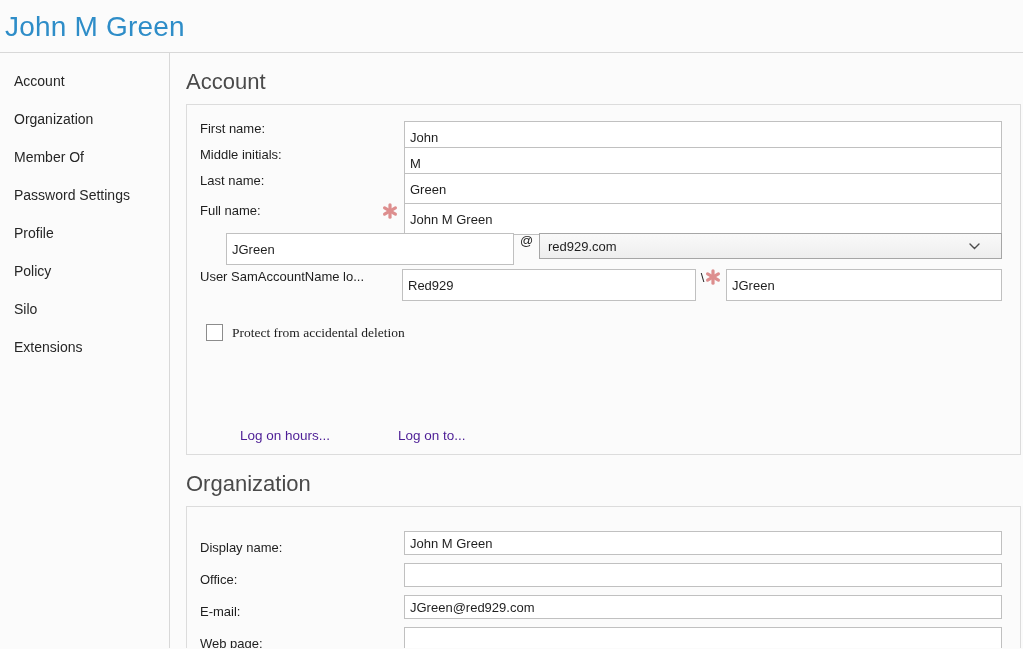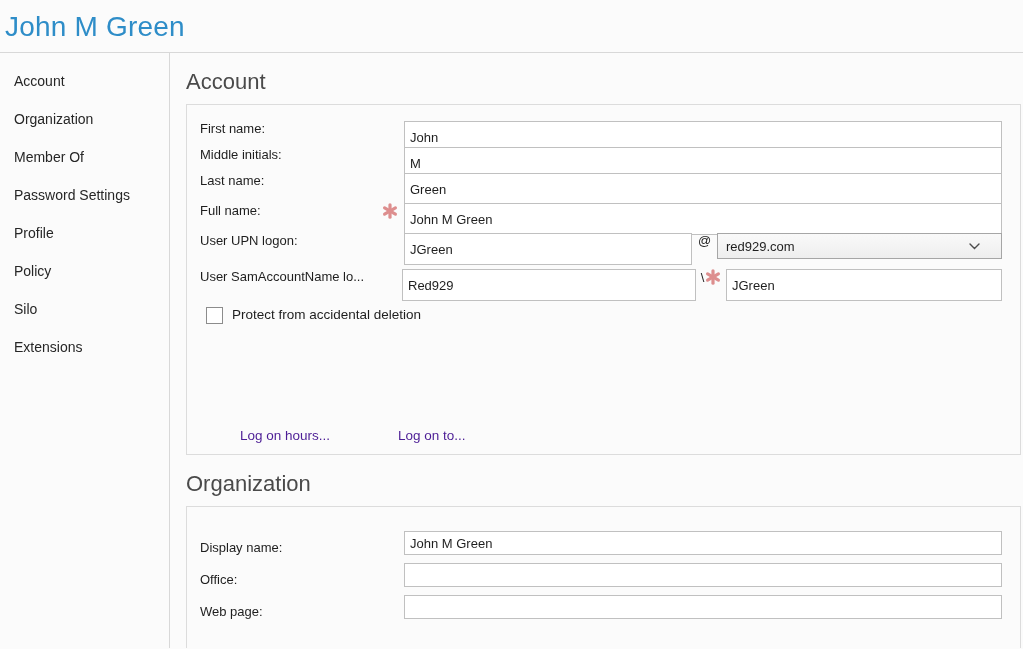--- a/index.html
+++ b/index.html
@@ -131,21 +131,21 @@
     background: linear-gradient(#F9F9F9, #EEEEEE);
     display: flex;
     align-items: center;
     justify-content: space-between;
     padding: 0 21px 0 8px;
     cursor: pointer;
   }
   .dropdown-value { font-size: 13px; color: #1E1E1E; }
 
   
-  .cb-row { display: flex; align-items: flex-start; margin-top: 12px; padding-left: 6px; }
+  .cb-row { display: flex; align-items: center; margin-top: 29px; padding-left: 6px; font-family: Liberation Serif, serif; }
   .checkbox {
     width: 17px;
     height: 17px;
     border: 1px solid #8C8C8C;
     background: #FFFFFF;
     flex: 0 0 17px;
     cursor: pointer;
   }
   .cb-label { margin-left: 9px; font-size: 13.5px; }
 
@@ -218,21 +218,20 @@
                 <line x1="8" y1="1.8" x2="8" y2="14.2"></line>
                 <line x1="2.6" y1="4.9" x2="13.4" y2="11.1"></line>
                 <line x1="2.6" y1="11.1" x2="13.4" y2="4.9"></line>
               </g>
             </svg>
           </span>
           <input class="tb" type="text" value="John M Green" style="">
         </div>
 
         <div class="frow gap4">
-          <span class="flabel">User UPN logon:</span>
           <span class="req-slot"></span>
           <input class="tb fixed288" type="text" value="JGreen" style="">
           <span class="at-sep">@</span>
           <div class="dropdown">
             <span class="dropdown-value">red929.com</span>
             <svg width="11" height="7" viewBox="0 0 11 7">
               <path d="M1 1 L5.5 5.5 L10 1" stroke="#4D4D4D" stroke-width="1.4" fill="none" stroke-linecap="round"></path>
             </svg>
           </div>
         </div>
@@ -270,20 +269,24 @@
         <div class="orow">
           <span class="olabel">Display name:</span>
           <input class="tb otb" type="text" value="John M Green" style="">
         </div>
 
         <div class="orow">
           <span class="olabel">Office:</span>
           <input class="tb otb" type="text" value="" style="">
         </div>
 
+        <div class="orow">
+          <span class="olabel">E-mail:</span>
+          <input class="tb otb" type="text" value="JGreen@red929.com" style="">
+        </div>
 
         <div class="orow">
           <span class="olabel">Web page:</span>
           <input class="tb otb" type="text" value="" style="">
         </div>
 
       </div>
 
     </div>
   </div>

